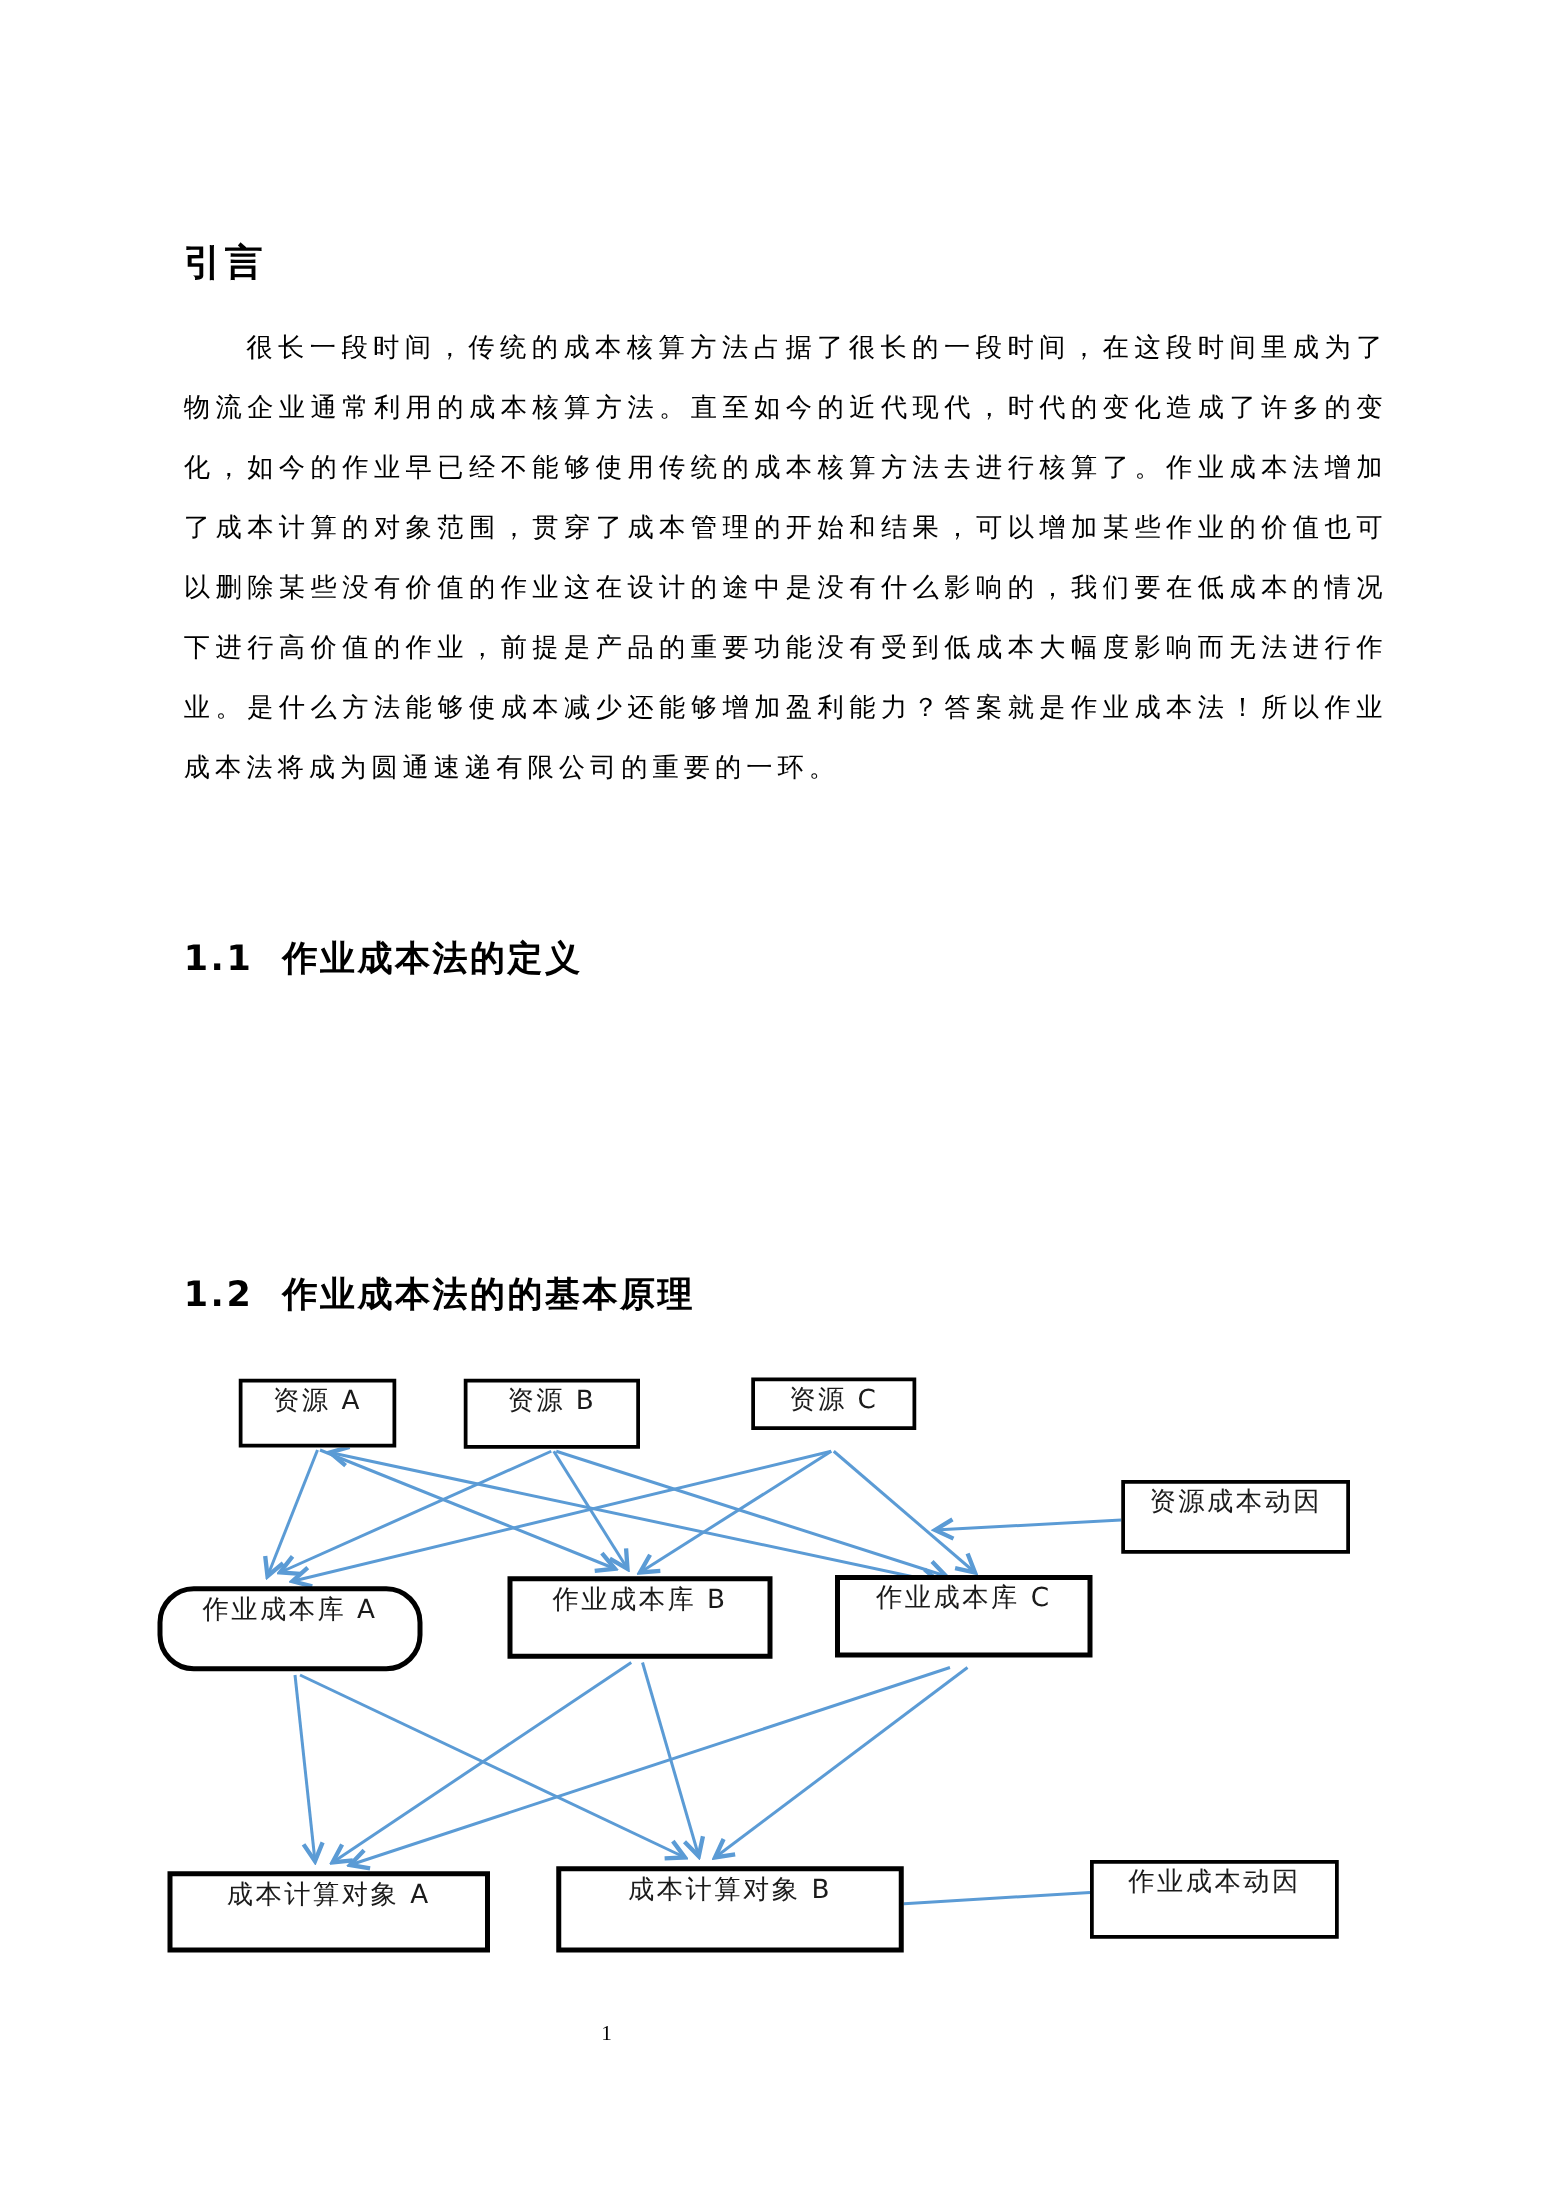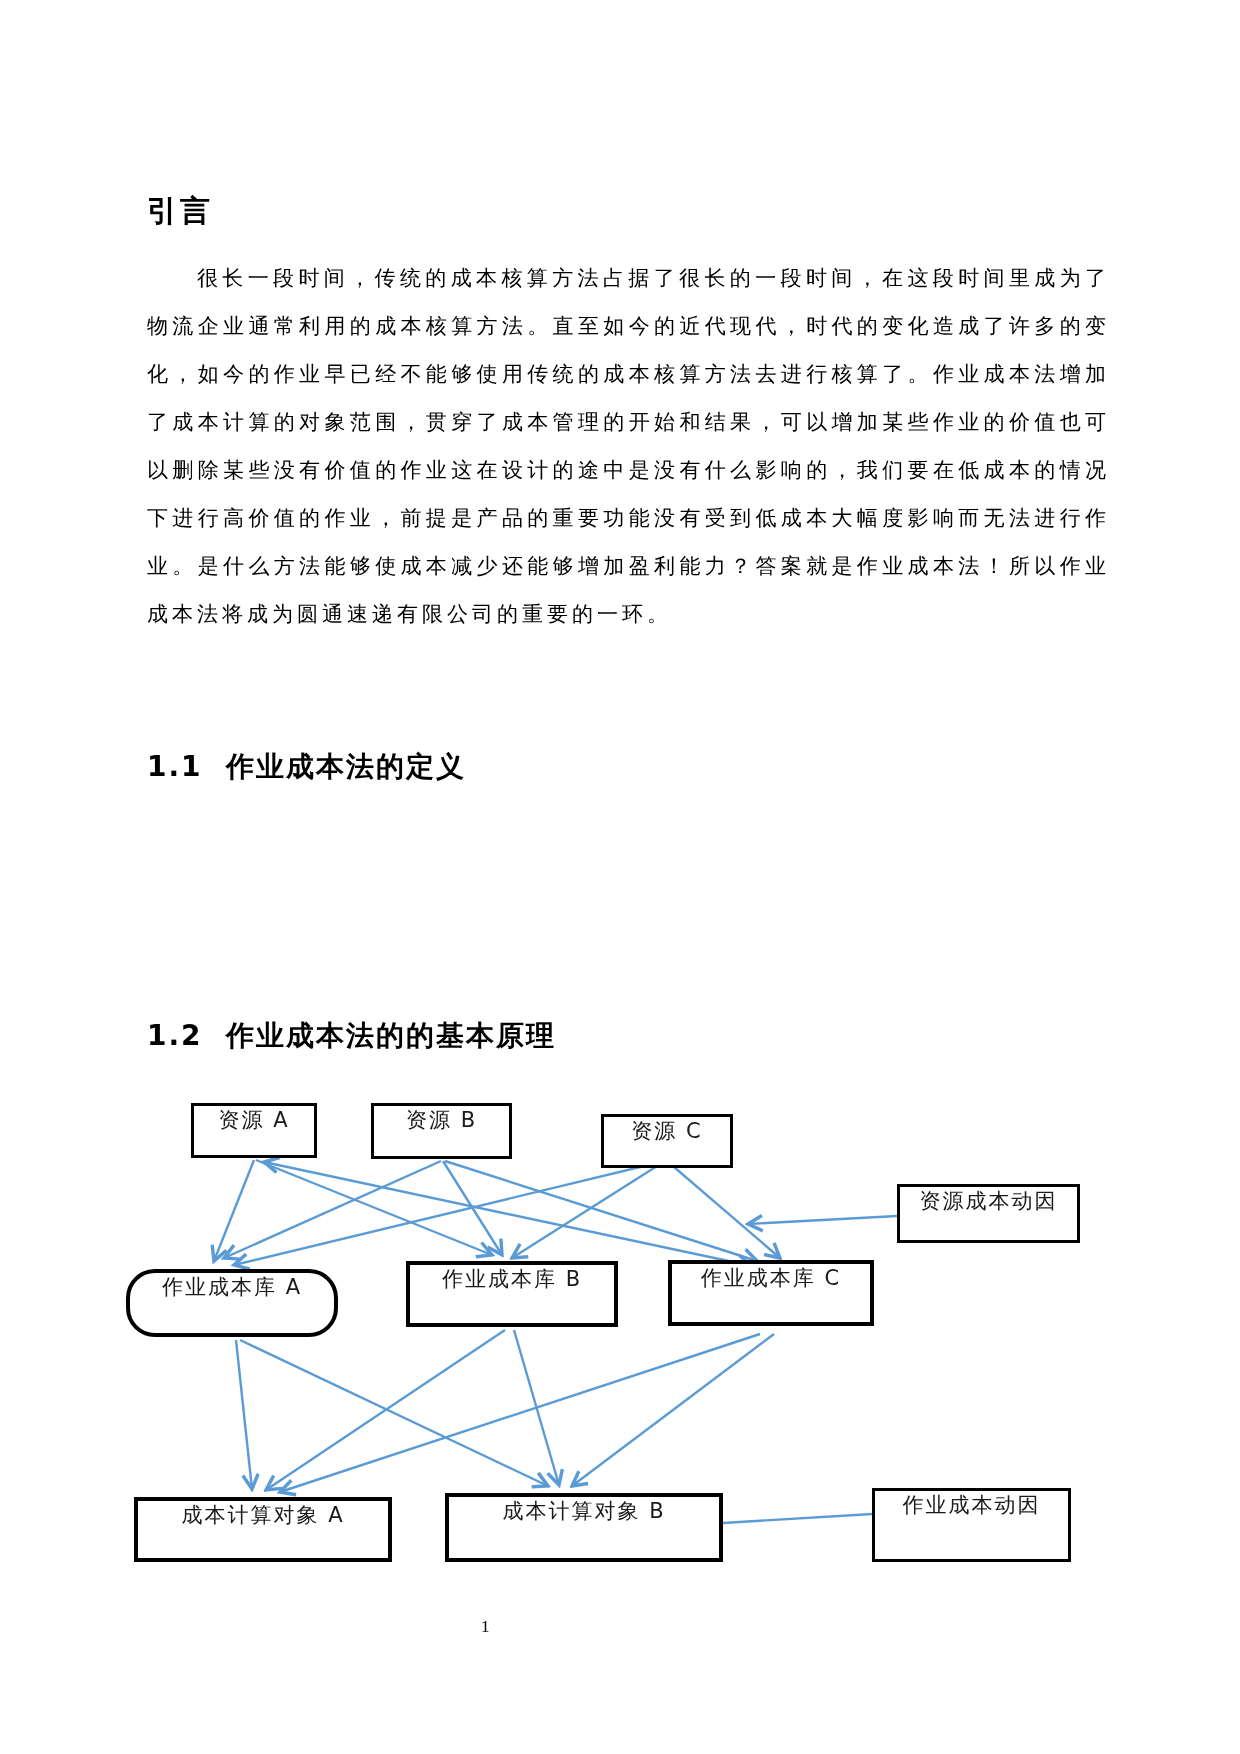--- a/index.html
+++ b/index.html
@@ -81,25 +81,25 @@
         <line x1="240" y1="1340" x2="548" y2="1486" stroke="#5B9BD5" stroke-width="2.4" marker-end="url(#ah)"></line>
         <line x1="505" y1="1330" x2="266" y2="1490" stroke="#5B9BD5" stroke-width="2.4" marker-end="url(#ah)"></line>
         <line x1="514" y1="1330" x2="559" y2="1485" stroke="#5B9BD5" stroke-width="2.4" marker-end="url(#ah)"></line>
         <line x1="760" y1="1334" x2="280" y2="1492" stroke="#5B9BD5" stroke-width="2.4" marker-end="url(#ah)"></line>
         <line x1="774" y1="1334" x2="572" y2="1486" stroke="#5B9BD5" stroke-width="2.4" marker-end="url(#ah)"></line>
         <line x1="872" y1="1514" x2="707" y2="1524" stroke="#5B9BD5" stroke-width="2.4" marker-end="url(#ah)"></line>
       </svg>
 
   <div class="diagram-node" style="left: 191px; top: 1103px; width: 126px; height: 55px; border-width: 3px; border-color: rgb(0, 0, 0);"><span>资源 A</span></div>
       <div class="diagram-node" style="left: 371px; top: 1103px; width: 141px; height: 56px; border-width: 3px; border-color: rgb(0, 0, 0);"><span>资源 B</span></div>
-      <div class="diagram-node" style="left: 601px; top: 1102px; width: 132px; height: 54px; border-width: 3px; border-color: rgb(0, 0, 0); margin-top: 12px;"><span>资源 C</span></div>
+      <div class="diagram-node" style="left: 601px; top: 1102px; width: 132px; height: 42px; border-width: 3px; border-color: rgb(0, 0, 0);"><span>资源 C</span></div>
       <div class="diagram-node" style="left: 897px; top: 1184px; width: 183px; height: 59px; border-width: 3px; border-color: rgb(0, 0, 0);"><span>资源成本动因</span></div>
       <div class="diagram-node" style="left: 126px; top: 1269px; width: 212px; height: 68px; border-width: 4px; border-color: rgb(0, 0, 0); border-radius: 29px;"><span>作业成本库 A</span></div>
       <div class="diagram-node" style="left: 406px; top: 1261px; width: 212px; height: 66px; border-width: 4px; border-color: rgb(0, 0, 0);"><span>作业成本库 B</span></div>
       <div class="diagram-node" style="left: 668px; top: 1260px; width: 206px; height: 66px; border-width: 4px; border-color: rgb(0, 0, 0);"><span>作业成本库 C</span></div>
       <div class="diagram-node" style="left: 134px; top: 1497px; width: 258px; height: 65px; border-width: 4px; border-color: rgb(0, 0, 0);"><span>成本计算对象 A</span></div>
       <div class="diagram-node" style="left: 421px; top: 1493px; width: 278px; height: 69px; border-width: 4px; border-color: rgb(0, 0, 0); margin-left: 24px;"><span>成本计算对象 B</span></div>
-      <div class="diagram-node" style="left: 872px; top: 1488px; width: 199px; height: 74px; border-width: 3px; border-color: rgb(0, 0, 0);"><span>作业成本动因</span></div>
+      <div class="diagram-node" style="left: 872px; top: 1488px; width: 199px; height: 63px; border-width: 3px; border-color: rgb(0, 0, 0);"><span>作业成本动因</span></div>
     </div>
 
   <div class="pageno">1</div>
 
 </div>
 
 </body></html>

